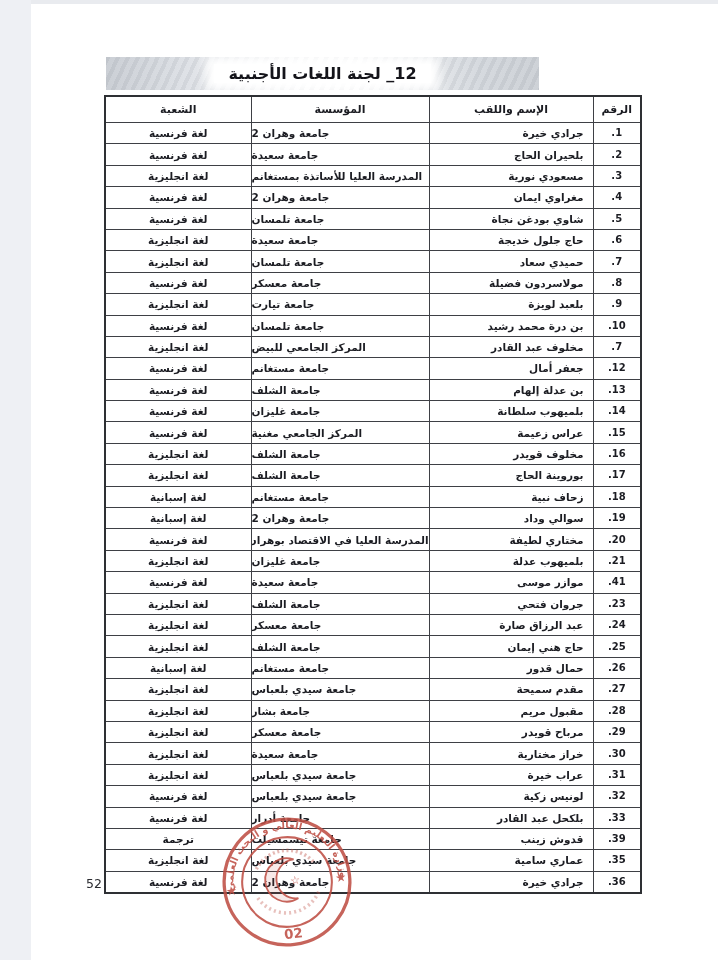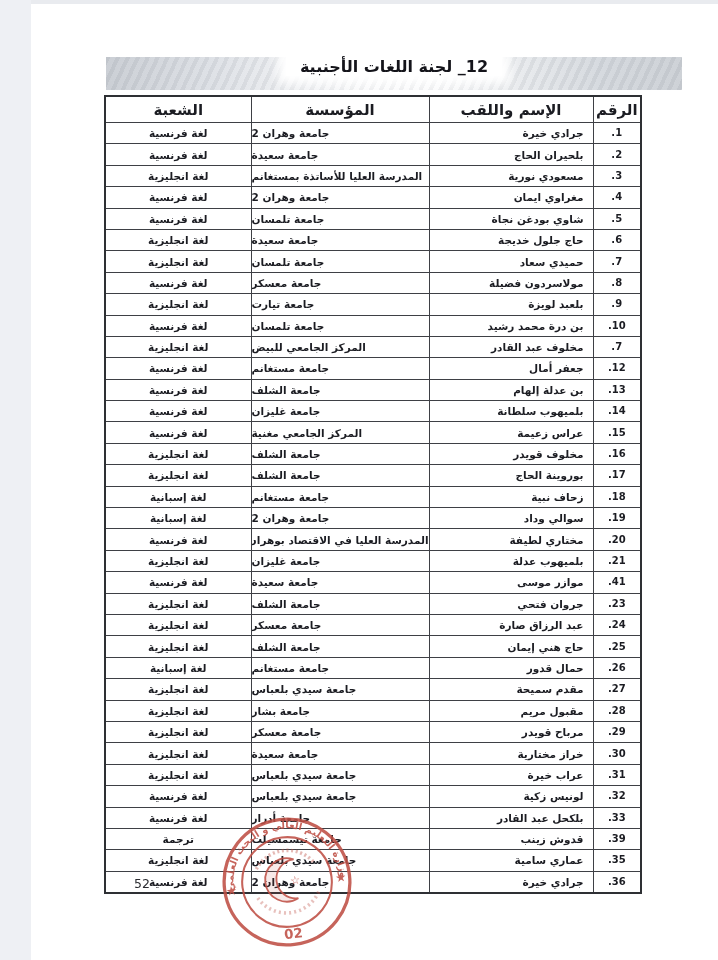--- a/index.html
+++ b/index.html
@@ -7,22 +7,22 @@
     width:718px;height:960px;position:relative;overflow:hidden;
     background:#ffffff;
     font-family:"DejaVu Sans", sans-serif;
   }
   
   .scan-strip-left{position:absolute;left:0;top:0;width:31px;height:960px;background:#eef0f4;}
   .scan-strip-top{position:absolute;left:31px;right:0;top:0;height:4px;background:#e9ebef;}
 
   
   .title-band{
-    position:absolute;left:106px;top:57px;width:576px;height:33px;
-    display:flex;align-items:flex-start;justify-content:center;
+    position:absolute;left:106px;top:57px;width:433px;height:33px;
+    display:flex;align-items:center;justify-content:center;
     background:
       repeating-linear-gradient(115deg, rgba(150,156,164,.18) 0 4px, rgba(214,218,223,.10) 4px 9px),
       linear-gradient(90deg,#caced4 0%,#dfe2e7 18%,#f3f4f6 34%,#ffffff 46%,#ffffff 58%,#eef0f2 70%,#d6dadf 86%,#cdd1d6 100%);
   }
   .title-wrap{background:#ffffff;box-shadow:0 0 10px 8px #ffffff;padding:0 14px;}
   .page-title{
     direction:ltr;unicode-bidi:plaintext;
     font-size:16px;font-weight:bold;color:#14141a;letter-spacing:.2px;
     font-family:"DejaVu Sans", sans-serif;white-space:nowrap;
   }
@@ -34,33 +34,33 @@
     direction:rtl;
     background:#fff;
   }
   table.committee th, table.committee td{
     border:1px solid #3e4045;
     overflow:hidden;white-space:nowrap;
     color:#1b1c22;
   }
   table.committee{border:2px solid #2e3034;}
   thead th{
-    height:23px;font-size:15px;font-weight:bold;text-align:center;vertical-align:middle;
+    height:23px;font-size:11px;font-weight:bold;text-align:center;vertical-align:middle;
   }
   tbody td{
     height:20.4px;line-height:20px;font-size:10.5px;font-weight:bold;vertical-align:middle;padding:0;
   }
   td.c-num{text-align:center;font-size:10px;}
   td.c-name{text-align:right;padding-right:9px;margin-top:48px;}
   td.c-institution{text-align:left;}
   td.c-section{text-align:center;}
   tbody tr:nth-child(5n) td{border-top-color:#57595e;}
 
   
-  .page-number{position:absolute;left:86px;top:876px;font-size:12.5px;color:#2b2c31;margin-left:48px;}
+  .page-number{position:absolute;left:86px;top:876px;font-size:12.5px;color:#2b2c31;}
 
   
   .stamp{
     position:absolute;left:219px;top:814px;width:136px;height:136px;
     transform:rotate(-7deg);opacity:.88;color:#bf4f45;
     pointer-events:none;
   }
   .stamp svg{display:block;width:100%;height:100%;}
   .stamp text{fill:currentColor;font-family:"DejaVu Sans", sans-serif;}
 </style>

